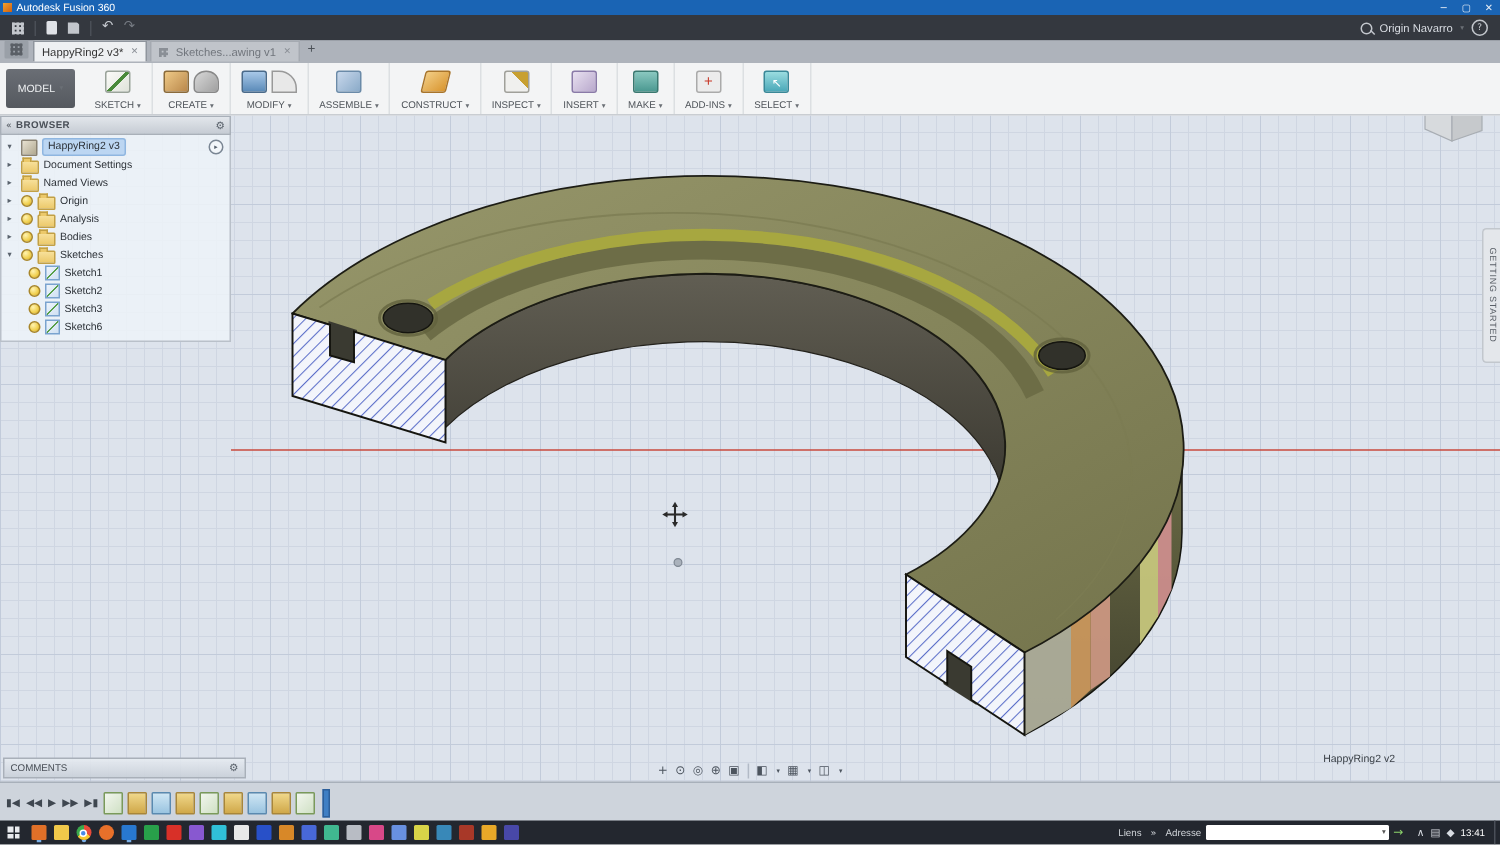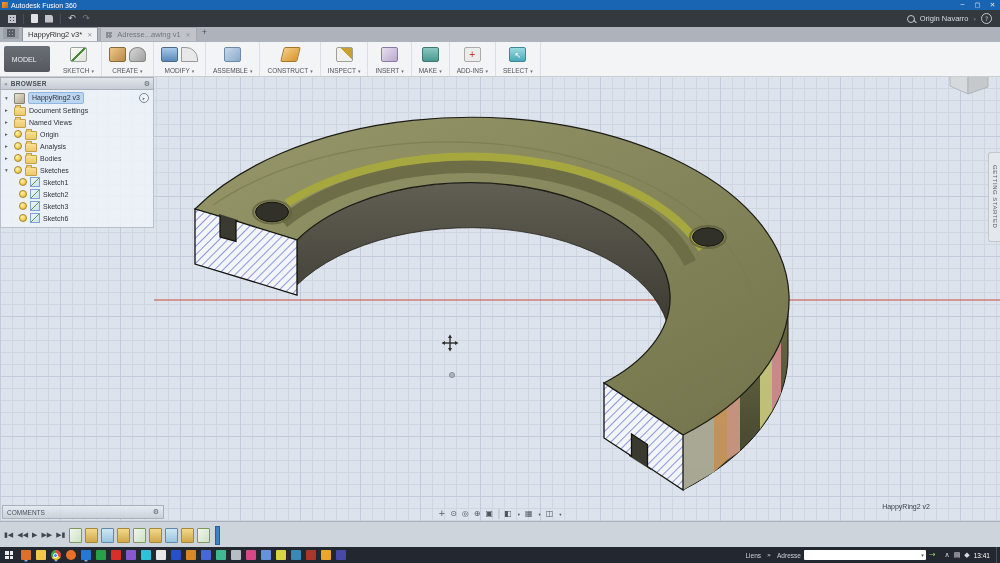--- a/index.html
+++ b/index.html
@@ -197,21 +197,21 @@
   <div class="tabrow">
     <div class="dp-toggle">
       <div class="gridic"></div>
     </div>
     <div class="tab active">
       <span>HappyRing2 v3*</span>
       <span class="tabclose glyph">✕</span>
     </div>
     <div class="tab inactive">
       <div class="tabico"></div>
-      <span>Adresse...awing v1</span>
+      <span>Sketches...awing v1</span>
       <span class="tabclose glyph">✕</span>
     </div>
     <span class="newtab">+</span>
   </div>
 
   <div class="ribbon">
     <div class="wsbtn">
       <span>MODEL</span>
       <span class="car glyph">▾</span>
     </div>

